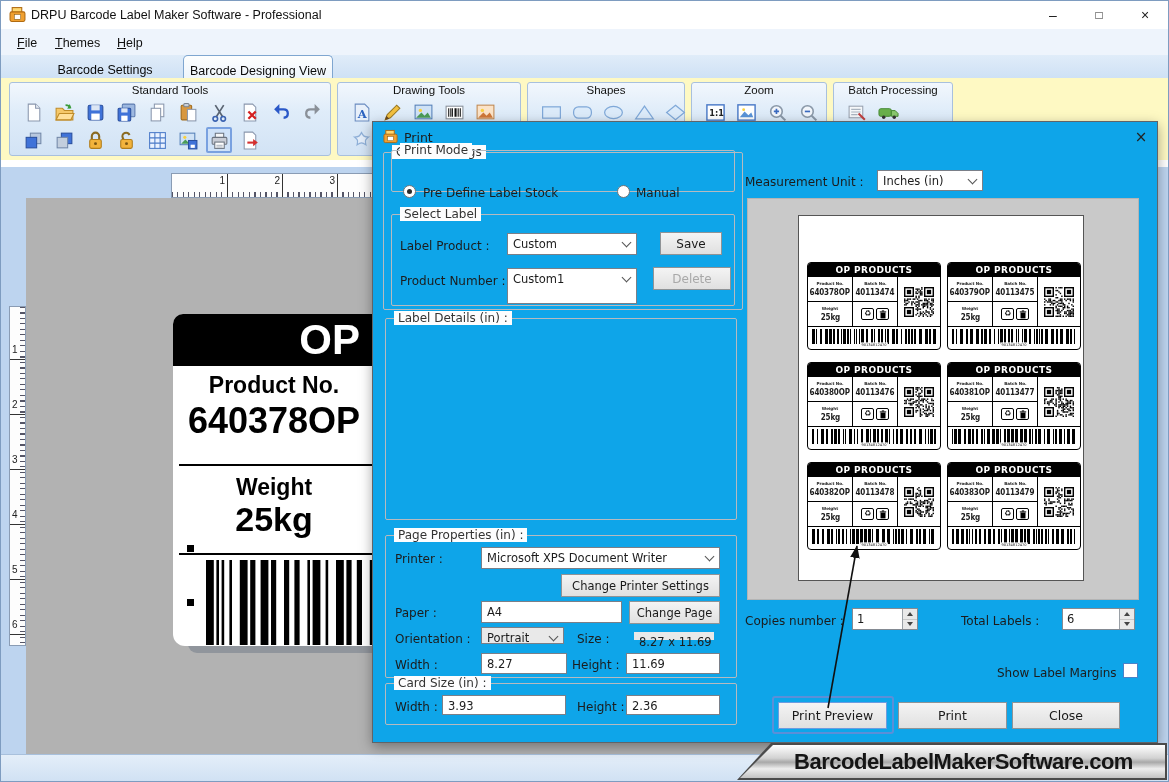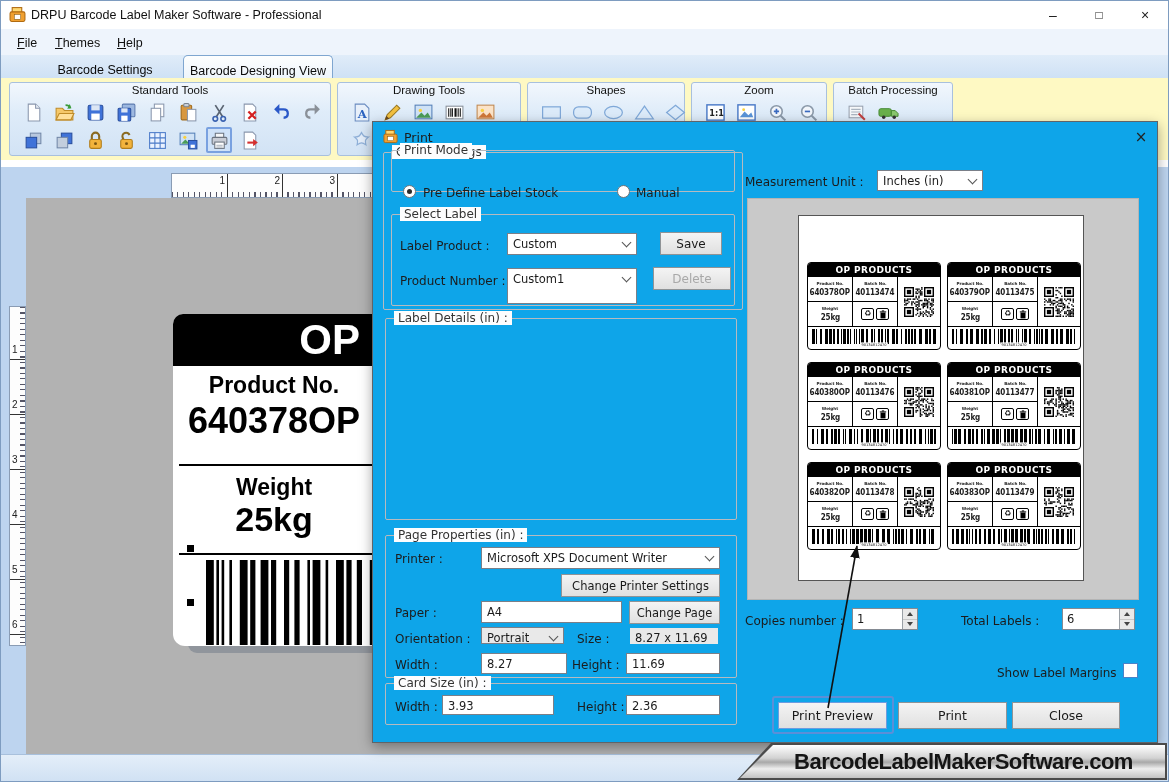--- a/index.html
+++ b/index.html
@@ -66,21 +66,21 @@
   .lbl{position:absolute;font-size:12px;color:#1c1c1c;white-space:nowrap}
   .radio{position:absolute;width:13px;height:13px;border-radius:50%;border:1px solid #6f7478;background:#fff}
   .radio.on::after{content:"";position:absolute;inset:3px;border-radius:50%;background:#2b2b2b}
   .spinbox{position:absolute;height:20px;background:#fff;border:1px solid #848a92;display:flex}
   .sb-val{flex:1;font-size:11.5px;padding:3px 0 0 4px;white-space:nowrap;overflow:hidden}
   .sb-btns{width:15px;border-left:1px solid #9aa0a6;display:flex;flex-direction:column;background:#e9e9e9}
   .sb-up,.sb-dn{flex:1;display:flex;align-items:center;justify-content:center}
   .sb-up{border-bottom:1px solid #c8c8c8}
   .sb-up::after{content:"";border:3px solid transparent;border-bottom:4px solid #444;margin-top:-3px}
   .sb-dn::after{content:"";border:3px solid transparent;border-top:4px solid #444;margin-bottom:-3px}
-  .robox{position:absolute;height:20px;background:#e9e9e9;border:2px solid #0ea5e9;font-size:11.5px;padding:3px 0 0 5px;white-space:nowrap}
+  .robox{position:absolute;height:20px;background:#e9e9e9;border:6px solid #0ea5e9;font-size:11.5px;padding:3px 0 0 5px;white-space:nowrap}
   .txtbox{position:absolute;background:#fff;border:1px solid #7a7f88;font-size:11.5px;padding:3px 0 0 5px;white-space:nowrap}
   .selbox{position:absolute;background:#fff;border:1px solid #7a7f88;font-size:11.5px;padding:3px 18px 0 5px;white-space:nowrap;overflow:hidden}
   .selbox::after{content:"";position:absolute;right:6px;top:5px;width:6px;height:6px;border-right:1.5px solid #555;border-bottom:1.5px solid #555;transform:rotate(45deg)}
   .btn{position:absolute;background:linear-gradient(180deg,#f4f4f4,#e0e0e0);border:1px solid #8f9396;display:flex;align-items:center;justify-content:center;font-size:12px;color:#1a1a1a;white-space:nowrap}
   .btn.small{font-size:11.5px}
   .btn.dis{color:#a8a8a8}
   #dlg-close{position:absolute;left:758px;top:5px;width:20px;height:20px;display:flex;align-items:center;justify-content:center;font-size:15px;color:#222}
   #preview-area{position:absolute;left:374px;top:76px;width:392px;height:402px;background:#c9c9c9;border:1px solid #b4b4b4}
   #preview-page{position:absolute;left:50px;top:16px;width:286px;height:366px;background:#fff;border:1px solid #555}
   .cb{position:absolute;width:15px;height:15px;border:1.6px solid #4a82c8;background:#fff}
@@ -550,21 +550,21 @@
     <div class="robox" style="left:255px;top:504px;width:92px">8.27 x 11.69</div>
     <span class="lbl" style="left:22px;top:536px">Width :</span>
     <div class="txtbox" style="left:108px;top:531px;width:86px;height:21px">8.27</div>
     <span class="lbl" style="left:199px;top:536px">Height :</span>
     <div class="txtbox" style="left:253px;top:531px;width:94px;height:21px">11.69</div>
 
     <div class="fs" style="left:12px;top:561px;width:352px;height:42px">
       <span class="lg">Card Size (in) :</span>
     </div>
     <span class="lbl" style="left:22px;top:578px">Width :</span>
-    <div class="txtbox" style="left:69px;top:573px;width:112px;height:20px">3.93</div>
+    <div class="txtbox" style="left:69px;top:573px;width:124px;height:20px">3.93</div>
     <span class="lbl" style="left:204px;top:578px">Height :</span>
     <div class="txtbox" style="left:253px;top:573px;width:94px;height:20px">2.36</div>
 
     <span class="lbl" style="left:372px;top:53px">Measurement Unit :</span>
     <div class="selbox" style="left:504px;top:48px;width:106px;height:21px">Inches (in)</div>
 
     <div id="preview-area">
       <div id="preview-page">
           <div class="mlabel" style="left: 8px; top: 46px;">
             <div class="ml-head">OP PRODUCTS</div>

